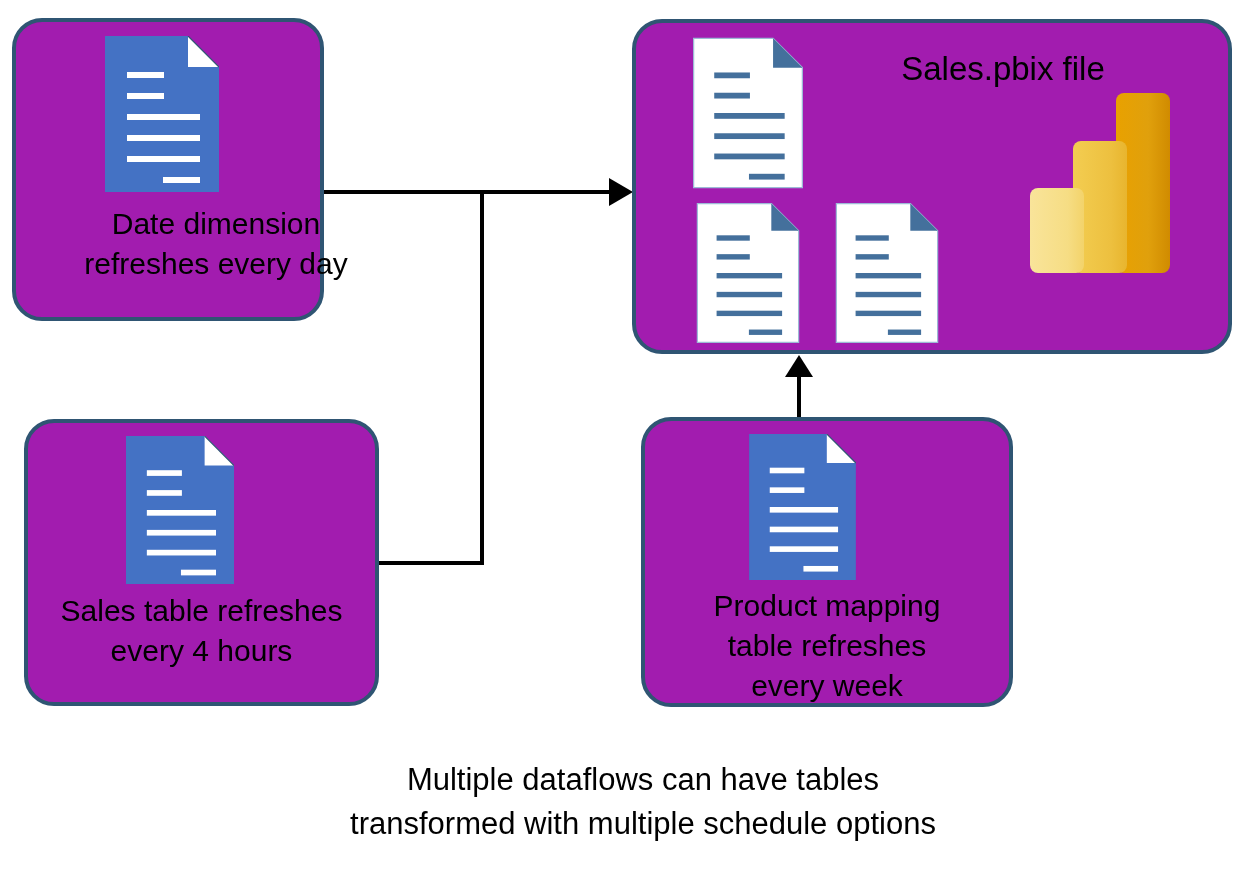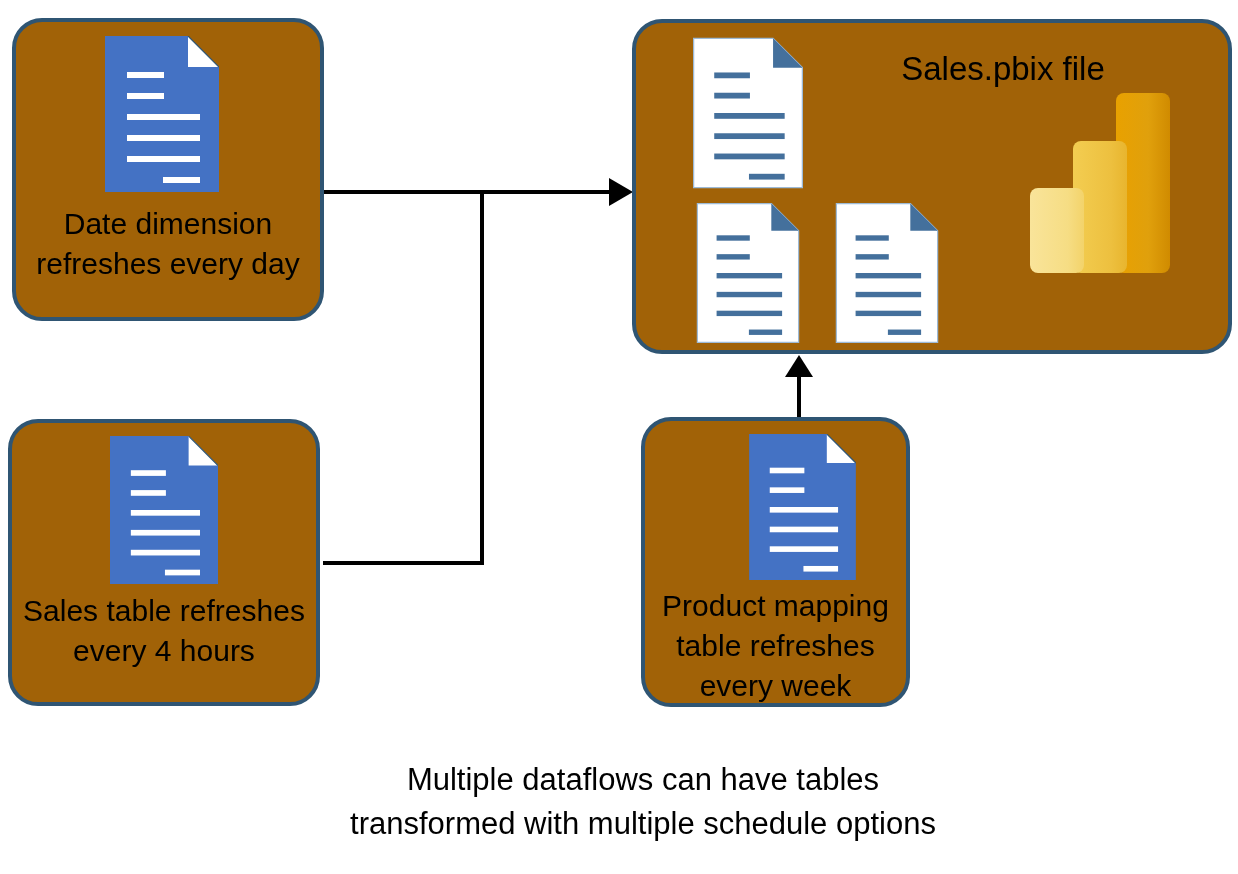--- a/index.html
+++ b/index.html
@@ -22,25 +22,25 @@
     width: 1238px;
     height: 874px;
   }
 
   
   .rbox {
     position: absolute;
     box-sizing: border-box;
     border: 4px solid #2f5573;
     border-radius: 30px;
-    background: #a16207;
+    background: #a21caf;
   }
   #box-date-dimension { left: 12px;  top: 18px;  width: 312px; height: 303px; }
-  #box-sales-table    { left: 8px;  top: 419px; width: 312px; height: 287px; }
-  #box-product-map    { left: 641px; top: 417px; width: 269px; height: 290px; }
+  #box-sales-table    { left: 24px;  top: 419px; width: 355px; height: 287px; }
+  #box-product-map    { left: 641px; top: 417px; width: 372px; height: 290px; }
   #box-pbix-file      { left: 632px; top: 19px;  width: 600px; height: 335px; }
 
   
   .box-label {
     position: absolute;
     left: 0;
     width: 100%;
     text-align: center;
     font-size: 30px;
     line-height: 1.33;
@@ -124,21 +124,21 @@
         <path d="M83 0 L114 31 H83 Z" fill="#ffffff"></path>
         <path d="M83 0 L114 31" stroke="#2f5573" stroke-width="1.2" fill="none"></path>
         <rect x="22" y="36" width="37" height="6" fill="#ffffff"></rect>
         <rect x="22" y="57" width="37" height="6" fill="#ffffff"></rect>
         <rect x="22" y="78" width="73" height="6" fill="#ffffff"></rect>
         <rect x="22" y="99" width="73" height="6" fill="#ffffff"></rect>
         <rect x="22" y="120" width="73" height="6" fill="#ffffff"></rect>
         <rect x="58" y="141" width="37" height="6" fill="#ffffff"></rect>
       </svg>
     </div>
-    <div class="box-label" style="top:182px;">Date dimension
+    <div class="box-label" style="top:182px;margin-left:48px;">Date dimension
 refreshes every day</div>
   </div>
 
   <div class="rbox" id="box-sales-table">
     <div class="doc" style="left:98px; top:13px;">
       <svg width="108" height="148" viewBox="0 0 114 156">
         <path d="M0 0 H83 L114 31 V156 H0 Z" fill="#4472c4"></path>
         <path d="M83 0 L114 31 H83 Z" fill="#ffffff"></path>
         <path d="M83 0 L114 31" stroke="#2f5573" stroke-width="1.2" fill="none"></path>
         <rect x="22" y="36" width="37" height="6" fill="#ffffff"></rect>

